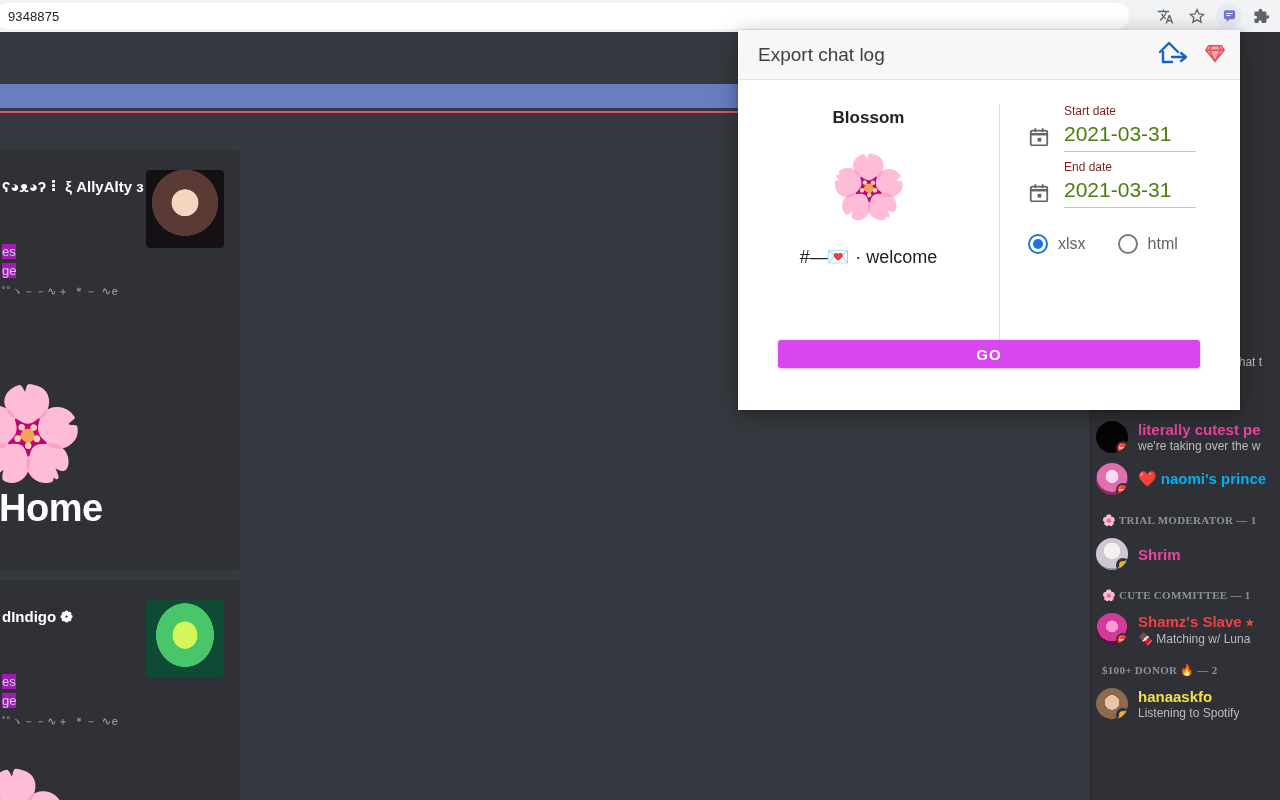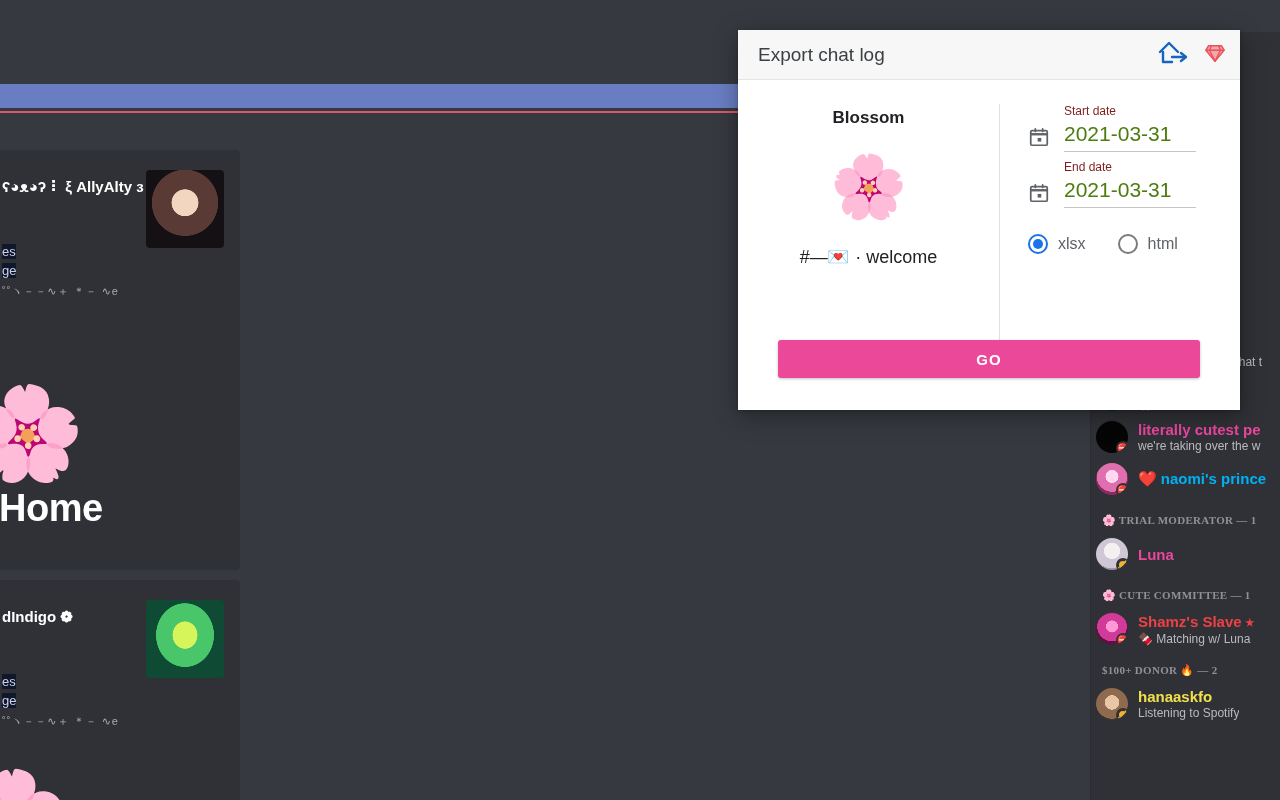--- a/index.html
+++ b/index.html
@@ -60,21 +60,21 @@
   .embed-two { left: -60px; top: 548px; width: 300px; height: 252px; }
   .embed-title {
     position: absolute; left: 62px; top: 28px; font-size: 15px; font-weight: bold; color: #ffffff;
     white-space: nowrap;
   }
   .embed-thumb {
     position: absolute; right: 16px; top: 20px; width: 78px; height: 78px; border-radius: 4px;
     overflow: hidden; background: #111;
   }
   .embed-links { position: absolute; left: 62px; top: 92px; font-size: 13px; line-height: 19px; }
-  .embed-links span { background: #0f172a; color: #cdd0ed; }
+  .embed-links span { background: #a21caf; color: #cdd0ed; }
   .embed-deco { position: absolute; left: 62px; top: 134px; font-size: 11px; color: #a9abb0; letter-spacing: 1px; }
   .big-heading {
     position: absolute; left: -65px; top: 455px; font-size: 38px; font-weight: bold; color: #ffffff;
     white-space: nowrap; letter-spacing: -.5px;
   }
   .blossom-left {
     position: absolute; left: -30px; top: 355px; font-size: 92px; line-height: 92px;
   }
   .blossom-bottom {
     position: absolute; left: -42px; top: 740px; font-size: 90px; line-height: 90px;
@@ -147,21 +147,21 @@
   .radio-item + .radio-item { margin-left: 20px; }
   .radio-mark {
     width: 20px; height: 20px; border-radius: 50%; border: 2px solid #7a7a7a;
     display: flex; align-items: center; justify-content: center; flex: 0 0 20px;
   }
   .radio-mark.on { border-color: #1a73e8; }
   .radio-dot { width: 10px; height: 10px; border-radius: 50%; background: #1a73e8; }
   .radio-label { font-size: 16px; color: #5f6368; }
   .go-wrap { padding: 0 40px; }
   .go-btn {
-    width: 100%; height: 38px; background: #ec4899; color: #ffffff;
+    width: 100%; height: 28px; background: #d946ef; color: #ffffff;
     border: none; border-radius: 3px; font-family: "Liberation Sans", sans-serif;
     font-size: 15px; font-weight: bold; letter-spacing: 1px; cursor: pointer;
     box-shadow: 0 1px 3px rgba(0,0,0,.25);
   }
 
   
   .av1 { background: radial-gradient(circle at 48% 38%, #f0c9e0 0 30%, #6b5a7a 31% 70%, #3a3048 71%); }
   .av2 { background: radial-gradient(circle at 50% 40%, #8ea7d8 0 28%, #2c3f66 29% 68%, #16203a 69%); }
   .av3 { background: #050505; }
   .av4 { background: radial-gradient(circle at 50% 42%, #ffd8ef 0 26%, #e06fb0 27% 62%, #8e2a63 63%); }
@@ -247,21 +247,21 @@
             <div class="ml-txt">
               <div class="ml-name" style="color: rgb(0, 176, 244);">❤️ naomi's prince</div>
             </div>
           </div>
           <div class="ml-cat">🌸 TRIAL MODERATOR — 1</div>
           <div class="ml-row">
             <div class="ml-av av5">
               <span class="ml-badge" style="background: rgb(240, 178, 50);">🌙</span>
             </div>
             <div class="ml-txt">
-              <div class="ml-name" style="color: rgb(235, 69, 158);">Luna</div>
+              <div class="ml-name" style="color: rgb(235, 69, 158);">Shrim</div>
             </div>
           </div>
           <div class="ml-cat">🌸 CUTE COMMITTEE — 1</div>
           <div class="ml-row">
             <div class="ml-av av6">
               <span class="ml-badge" style="background: rgb(237, 66, 69);">⛔</span>
             </div>
             <div class="ml-txt">
               <div class="ml-name" style="color: rgb(237, 66, 69);">Shamz's Slave ⭒</div>
               <div class="ml-status">🍫 Matching w/ Luna</div>
@@ -274,20 +274,49 @@
             </div>
             <div class="ml-txt">
               <div class="ml-name" style="color: rgb(240, 225, 74);">hanaaskfo</div>
               <div class="ml-status">Listening to Spotify</div>
             </div>
           </div>
         </div>
     </div>
   </div>
 
+  <div class="browser-bar">
+    <div class="omnibox">
+      <span class="omnibox-text">9348875</span>
+    </div>
+    <div class="browser-icons">
+      <div class="bicon">
+        <svg width="17" height="17" viewBox="0 0 24 24" fill="#5f6368">
+            <path d="M12.9 15l-2.6-2.6.03-.03A17.5 17.5 0 0 0 13.9 6H17V4h-7V2H8v2H1v2h11.2A15.5 15.5 0 0 1 9.5 11 15.6 15.6 0 0 1 7.6 8H5.6a17.9 17.9 0 0 0 2.6 4.4l-4.4 4.3L5.2 18l4.3-4.3 2.7 2.7.7-1.4zM18.5 10h-2L12 22h2l1.12-3h4.75L21 22h2l-4.5-12zm-2.62 7l1.62-4.33L19.12 17h-3.24z"></path>
+          </svg>
+      </div>
+      <div class="bicon">
+        <svg width="18" height="18" viewBox="0 0 24 24" fill="none" stroke="#5f6368" stroke-width="1.7">
+            <path d="M12 3.5l2.6 5.7 6.2.7-4.6 4.2 1.3 6.1L12 17.1 6.5 20.2l1.3-6.1-4.6-4.2 6.2-.7z"></path>
+          </svg>
+      </div>
+      <div class="bicon active">
+        <svg width="17" height="17" viewBox="0 0 24 24" fill="#6b72c4">
+            <path d="M17 3H7a3 3 0 0 0-3 3v7a3 3 0 0 0 3 3h1v4l4-4h5a3 3 0 0 0 3-3V6a3 3 0 0 0-3-3z" opacity=".95"></path>
+            <rect x="7.5" y="7" width="9" height="1.4" fill="#fff"></rect>
+            <rect x="7.5" y="10" width="6" height="1.4" fill="#fff"></rect>
+          </svg>
+      </div>
+      <div class="bicon">
+        <svg width="17" height="17" viewBox="0 0 24 24" fill="#5f6368">
+            <path d="M20.5 11H19V7a2 2 0 0 0-2-2h-4V3.5a2.5 2.5 0 0 0-5 0V5H4a2 2 0 0 0-2 2v3.8h1.5a2.2 2.2 0 0 1 0 4.4H2V19a2 2 0 0 0 2 2h3.8v-1.5a2.2 2.2 0 0 1 4.4 0V21H17a2 2 0 0 0 2-2v-4h1.5a2.5 2.5 0 0 0 0-5z"></path>
+          </svg>
+      </div>
+    </div>
+  </div>
 
   <div class="dialog">
     <div class="dlg-header">
       <div class="dlg-title">Export chat log</div>
       <div class="dlg-header-icons">
         <span>
           <svg width="34" height="26" viewBox="0 0 34 26" fill="none" stroke="#1565c0" stroke-width="2.4" stroke-linejoin="round" stroke-linecap="round">
             <path d="M2 12L11 3l9 9"></path>
             <path d="M5 12v10h9"></path>
             <path d="M14 17h13"></path>

